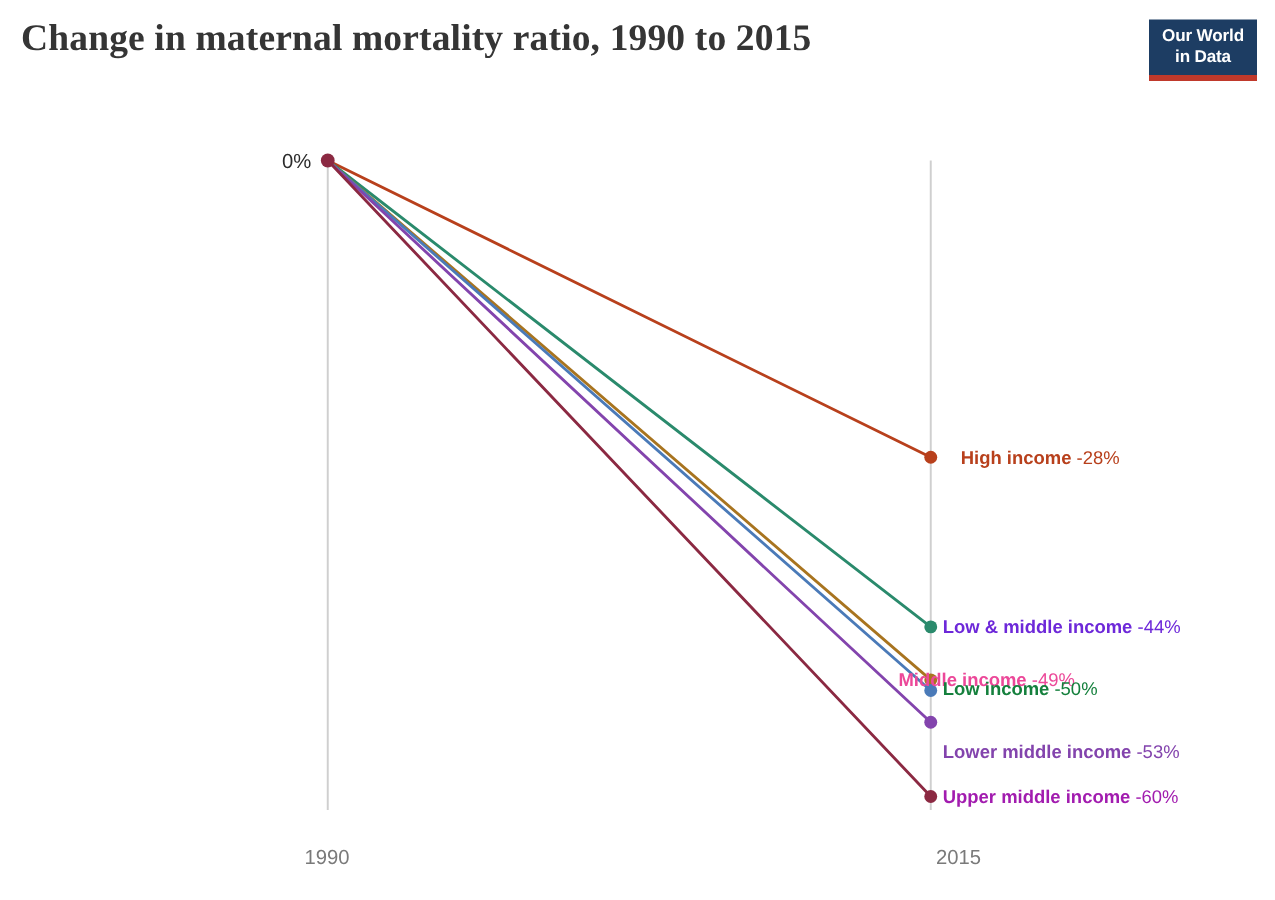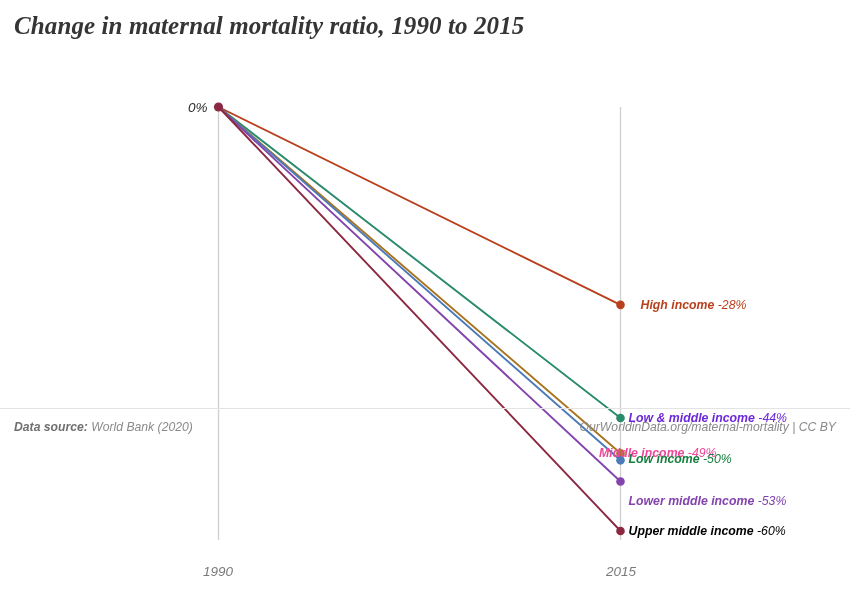--- a/index.html
+++ b/index.html
@@ -6,21 +6,20 @@
   html, body {
     width:850px; height:600px;
     background:#ffffff;
     font-family:"Liberation Sans", sans-serif;
     overflow:hidden;
   }
   #page {
     position:relative;
     width:850px; height:444px;
     background:#ffffff;
-    font-style:italic;
   }
 
   
   #header { position:absolute; left:14px; top:12px; width:760px; }
   #chart-title {
     font-family:"Liberation Serif", serif;
     font-size:25px;
     font-weight:700;
     color:#353535;
     letter-spacing:0.1px;
@@ -65,21 +64,21 @@
     margin-top:26px;
   }
   #zero-label {
     position:absolute;
     font-size:13.5px;
     color:#2b2b2b;
     white-space:nowrap;
     left:188px; top:100px;
   }
   #tick-1990 { left:203px; top:538px; }
-  #tick-2015 { left:606px; top:538px;text-align:right; }
+  #tick-2015 { left:624px; top:538px;text-align:right; }
 
   
   .series-label {
     position:absolute;
     font-size:12.3px;
     white-space:nowrap;
     line-height:1;
   }
   .series-label .name { font-weight:700; }
   .series-label .value { font-weight:400; }
@@ -102,20 +101,24 @@
 </style>
 </head>
 <body>
 
 <div id="page">
 
   <div id="header">
     <div id="chart-title">Change in maternal mortality ratio, 1990 to 2015</div>
   </div>
 
+  <div id="owid-logo">
+    <div class="logo-line">Our World</div>
+    <div class="logo-line">in Data</div>
+  </div>
 
   <div id="plot">
     <svg id="plot-svg" width="850" height="600">
       <g id="gridlines">
           <line x1="218.5" y1="107" x2="218.5" y2="540" stroke="#cfcfcf" stroke-width="1.3"></line>
           <line x1="620.5" y1="107" x2="620.5" y2="540" stroke="#cfcfcf" stroke-width="1.3"></line>
         </g>
       <g id="series-lines">
           <line x1="218.5" y1="107" x2="620.5" y2="304.8666666666667" stroke="#b8401c" stroke-width="1.9" stroke-linecap="round"></line>
           <line x1="218.5" y1="107" x2="620.5" y2="417.93333333333334" stroke="#2a8a6c" stroke-width="1.9" stroke-linecap="round"></line>
@@ -138,25 +141,18 @@
     <div id="zero-label">0%</div>
     <div class="axis-tick-label" id="tick-1990">1990</div>
     <div class="axis-tick-label" id="tick-2015">2015</div>
 
     <div id="series-labels">
         <div class="series-label" style="color: rgb(184, 64, 28); left: 628.5px; top: 298.867px; margin-left: 12px;"><span class="name">High income</span><span class="value"> -28%</span></div>
         <div class="series-label" style="color: #6d28d9; left: 628.5px; top: 411.933px;"><span class="name">Low &amp; middle income</span><span class="value"> -44%</span></div>
         <div class="series-label" style="color: #ec4899; left: 599px; top: 447.267px;"><span class="name">Middle income</span><span class="value"> -49%</span></div>
         <div class="series-label" style="color: #15803d; left: 628.5px; top: 453.333px;"><span class="name">Low income</span><span class="value"> -50%</span></div>
         <div class="series-label" style="color: rgb(131, 68, 173); left: 628.5px; top: 474.533px; margin-top: 20px;"><span class="name">Lower middle income</span><span class="value"> -53%</span></div>
-        <div class="series-label" style="color: #000000; left: 628.5px; top: 525px;"><span class="name">Upper middle income</span><span class="value"> -60%</span></div>
+        <div class="series-label" style="color: #a21caf; left: 628.5px; top: 525px;"><span class="name">Upper middle income</span><span class="value"> -60%</span></div>
       </div>
   </div>
 
-  <div id="footer">
-    <div id="footer-left">
-      <span class="bold">Data source:</span>
-      <span>World Bank (2020)</span>
-    </div>
-    <div id="footer-right">OurWorldinData.org/maternal-mortality | CC BY</div>
-  </div>
 
 </div>
 
 </body></html>

